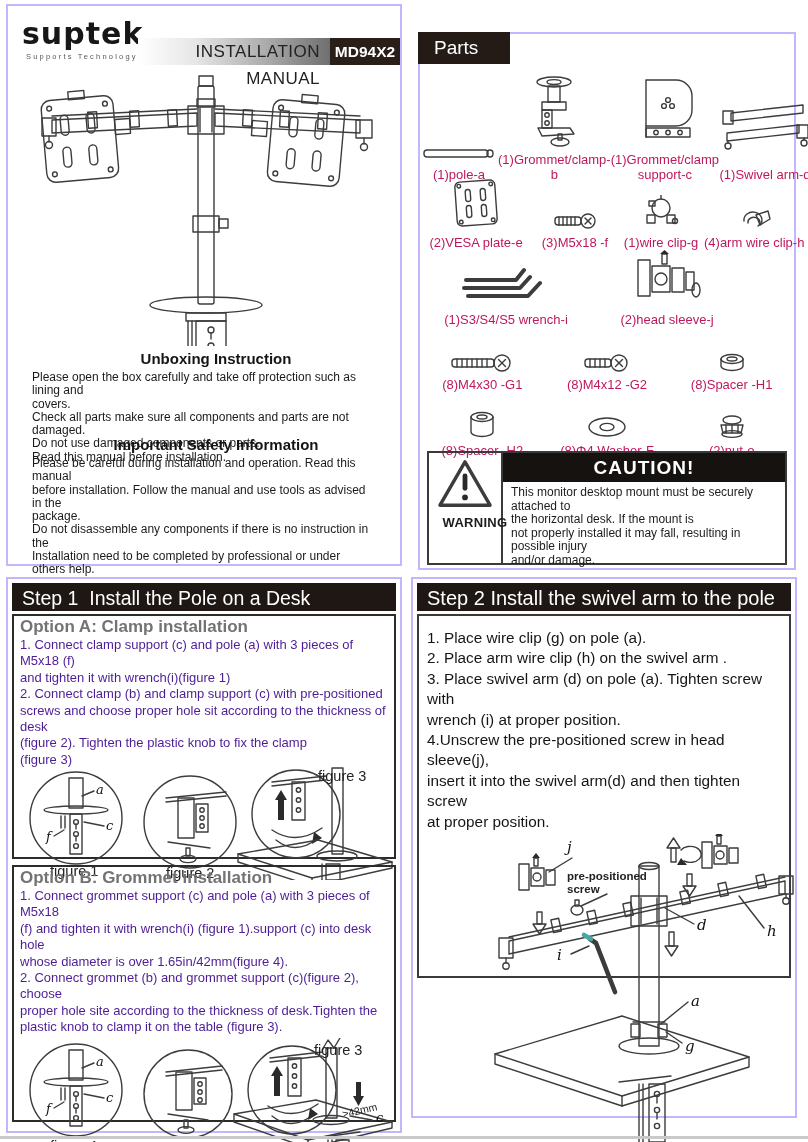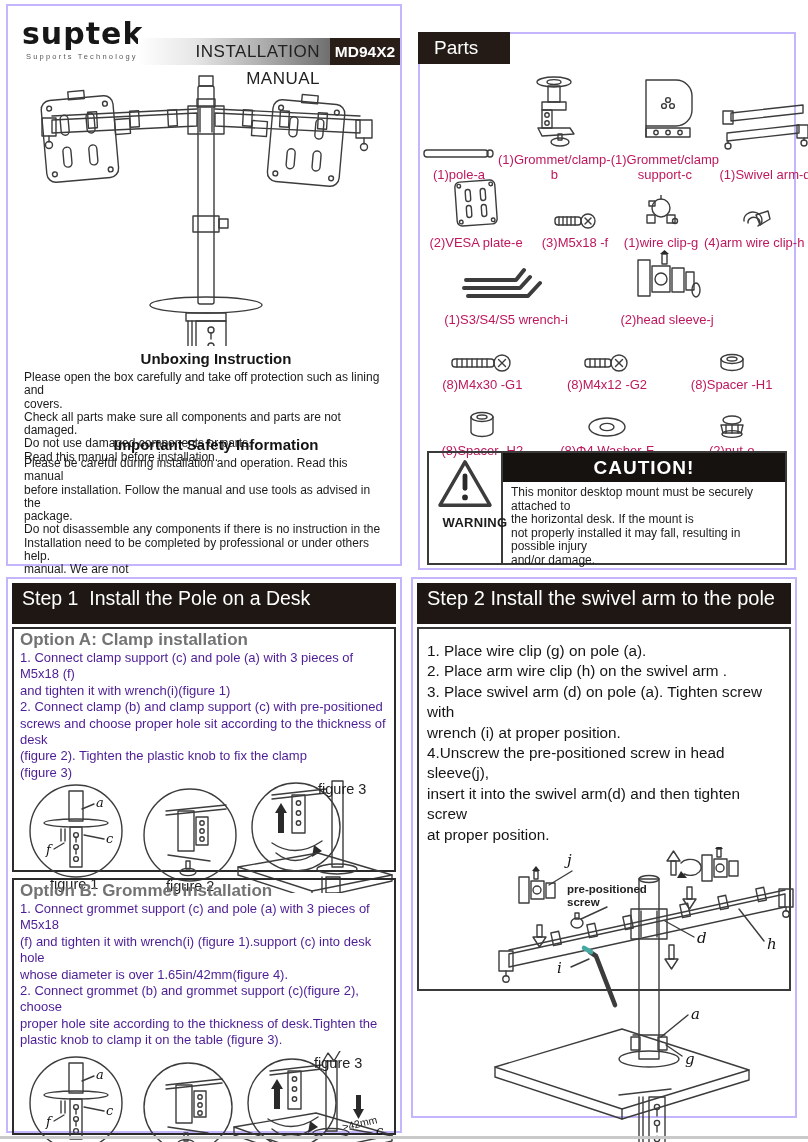--- a/index.html
+++ b/index.html
@@ -17,21 +17,21 @@
   svg.la .teal{stroke:#45a8a2;}
   
   .logo{position:absolute;left:14px;top:10px;}
   .logo .word{font-family:"DejaVu Sans",sans-serif;font-weight:800;font-size:30px;letter-spacing:1px;color:#171717;}
   .logo .tag{font-size:7.5px;letter-spacing:2.2px;color:#5a5a5a;margin-top:1px;margin-left:4px;}
   .band{position:absolute;left:130px;top:32px;right:0;height:27px;display:flex;}
   .band .manual{flex:1;background:linear-gradient(90deg,#ffffff 0%,#e6e6e6 30%,#a6a6a6 70%,#6f6f6f 100%);font-size:17px;color:#222;text-align:right;line-height:27px;padding-right:10px;letter-spacing:.5px;}
   .band .model{width:70px;background:#2a1f18;color:#fff;font-size:15.5px;font-weight:bold;text-align:center;line-height:27px;}
   .product{position:absolute;left:8px;top:62px;width:380px;height:278px;}
   .secttl{font-size:15px;font-weight:bold;text-align:center;color:#151515;padding-left:24px;}
-  .para{padding:0 16px;}
+  .para{padding:0 24px;}
   .para div{font-size:12px;line-height:13.3px;color:#1b1b1b;}
   #unboxing{position:absolute;left:0;right:0;top:344px;}
   #safety{position:absolute;left:0;right:0;top:430px;}
   #unboxing .secttl,#safety .secttl{margin-bottom:4px;}
   
   .parts-tab{position:absolute;left:-2px;top:-2px;width:92px;height:32px;background:#241b16;color:#fff;font-size:19px;line-height:32px;padding-left:16px;box-sizing:border-box;}
   .prow{display:grid;align-items:end;}
   .part{display:flex;flex-direction:column;align-items:center;justify-content:flex-end;}
   .plabel{font-size:13px;color:#be185d;text-align:center;line-height:15px;margin-top:4px;white-space:normal;}
   .nowrap .plabel{white-space:nowrap;}
@@ -41,21 +41,21 @@
   #prow4{grid-template-columns:1fr 1fr 1fr;height:66px;}
   #prow5{grid-template-columns:1fr 1fr 1fr;height:66px;}
   .caution{position:absolute;left:7px;right:7px;top:417px;height:110px;border:2px solid #3a3a3a;display:flex;}
   .caution .warnbox{width:74px;border-right:2px solid #3a3a3a;display:flex;flex-direction:column;align-items:center;justify-content:flex-start;padding-top:6px;box-sizing:border-box;}
   .caution .warntext{font-size:13px;font-weight:bold;margin-top:6px;letter-spacing:.3px;margin-left:20px;}
   .caution .right{flex:1;display:flex;flex-direction:column;}
   .caution .cbar{background:#161210;color:#fff;font-size:19px;font-weight:bold;text-align:center;letter-spacing:1px;height:29px;line-height:29px;}
   .caution .ctext{padding:4px 8px;}
   .caution .ctext div{font-size:12px;line-height:13.6px;}
   
-  .stepbar{background:#1f1713;color:#fff;margin:4px 4px 0 4px;height:41px;line-height:31px;font-size:19.5px;padding-left:10px;white-space:pre;}
+  .stepbar{background:#1f1713;color:#fff;margin:4px 4px 0 4px;height:28px;line-height:31px;font-size:19.5px;padding-left:10px;white-space:pre;}
   .optbox{border:2px solid #2b2b2b;margin:3px 4px 0 4px;padding:1px 6px 0 6px;position:relative;}
   .opttl{font-size:17px;font-weight:800;color:#737373;}
   .optlines div{font-size:13px;line-height:16.4px;color:#4c1d95;}
   .figarea{position:relative;width:100%;}
   .figlabel{position:absolute;font-size:14.5px;color:#222;}
   .callout{position:absolute;font-family:"DejaVu Serif",serif;font-style:italic;font-size:15px;color:#111;}
   .smallcall{position:absolute;font-family:"DejaVu Serif",serif;font-style:italic;font-size:13px;color:#111;}
   .dimlabel{position:absolute;font-size:10.5px;color:#222;transform:rotate(-13deg);}
   
   #step2-box{border:2px solid #3a3a3a;margin:3px 4px 8px 4px;position:relative;height:364px;box-sizing:border-box;}

